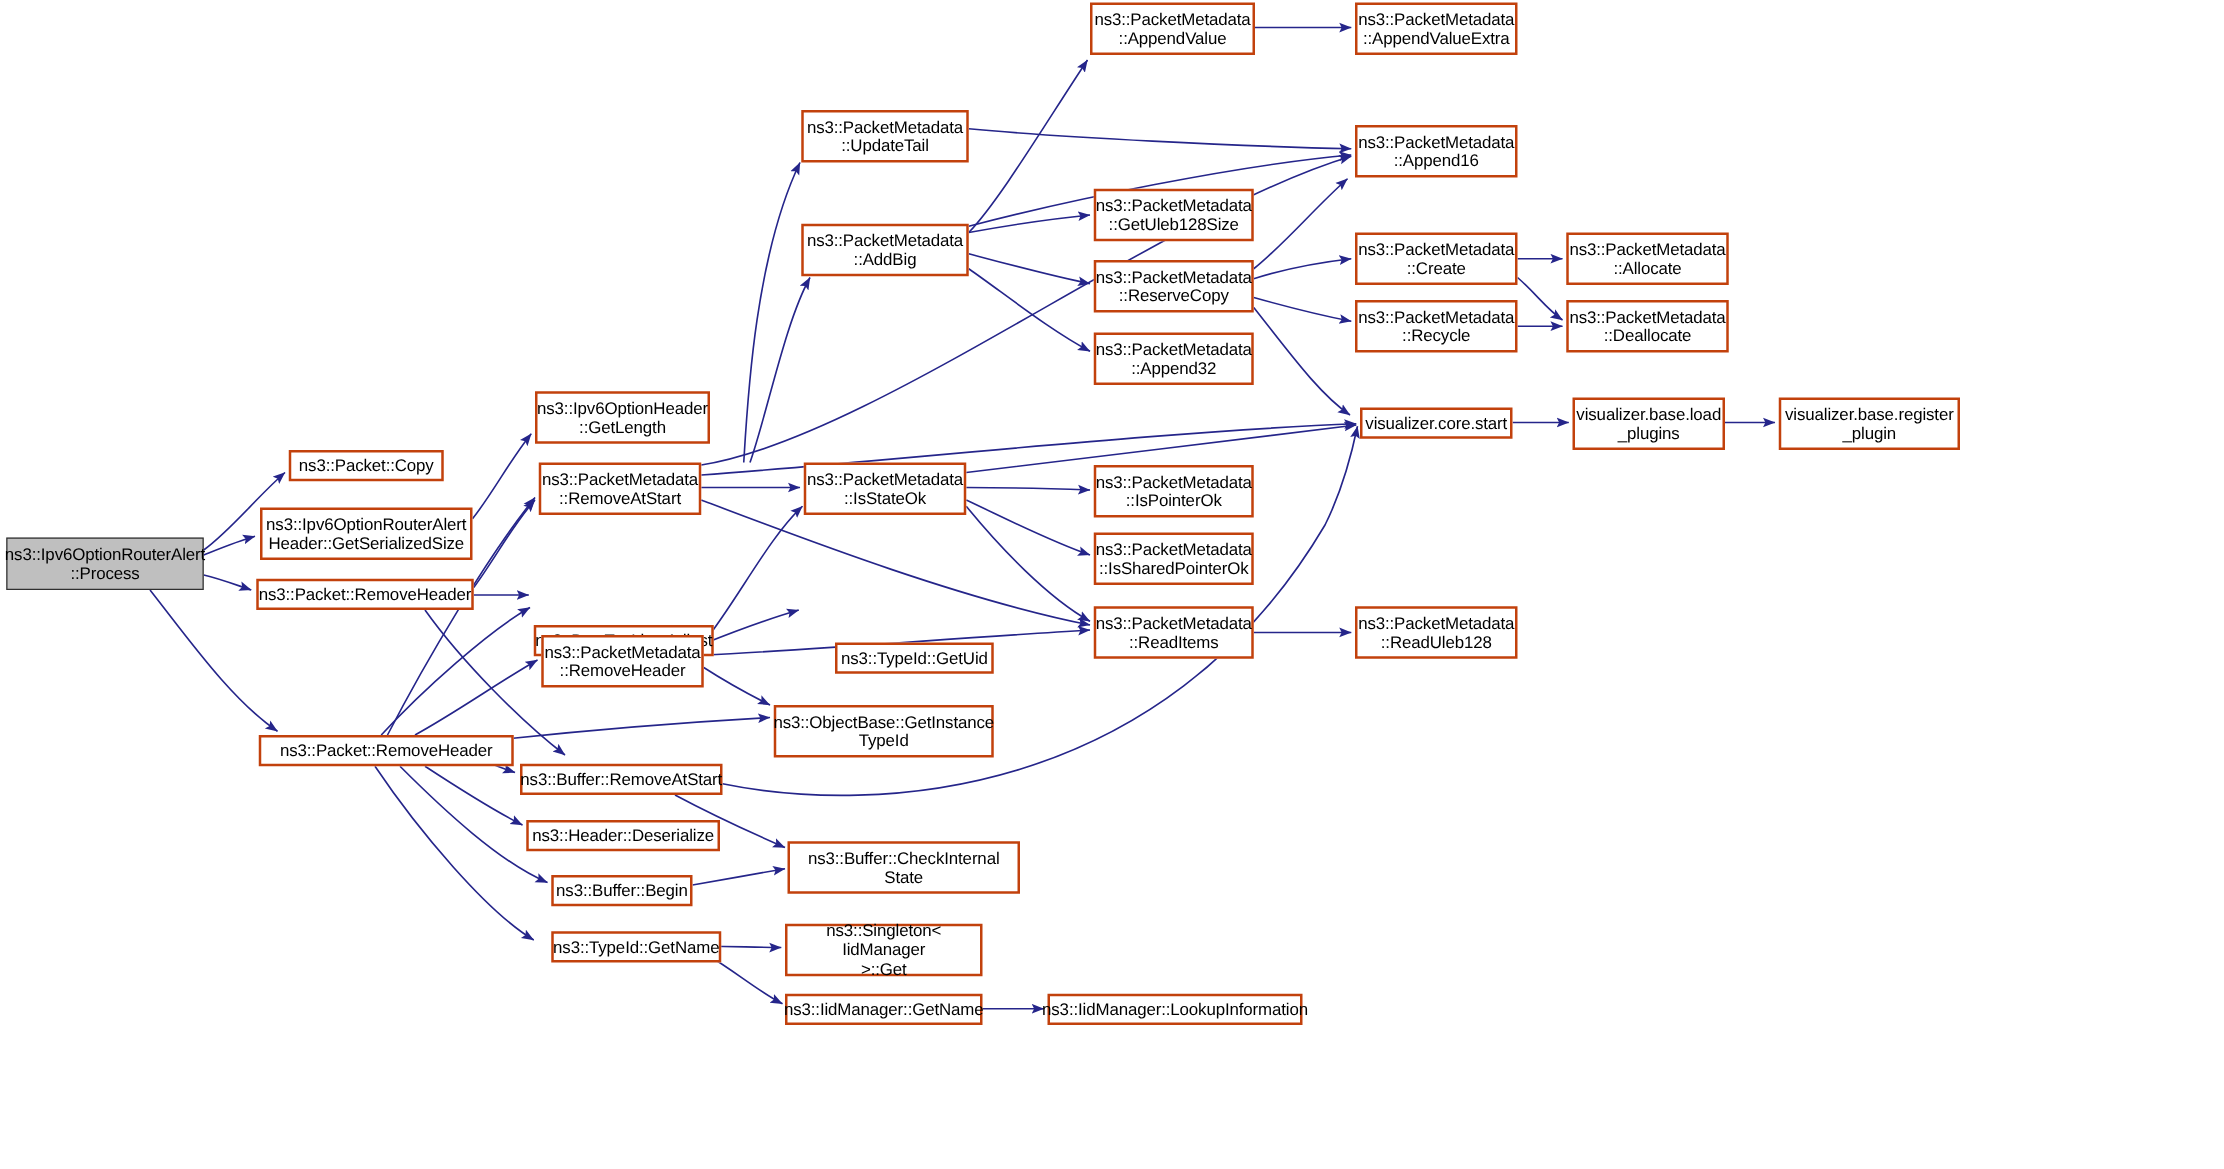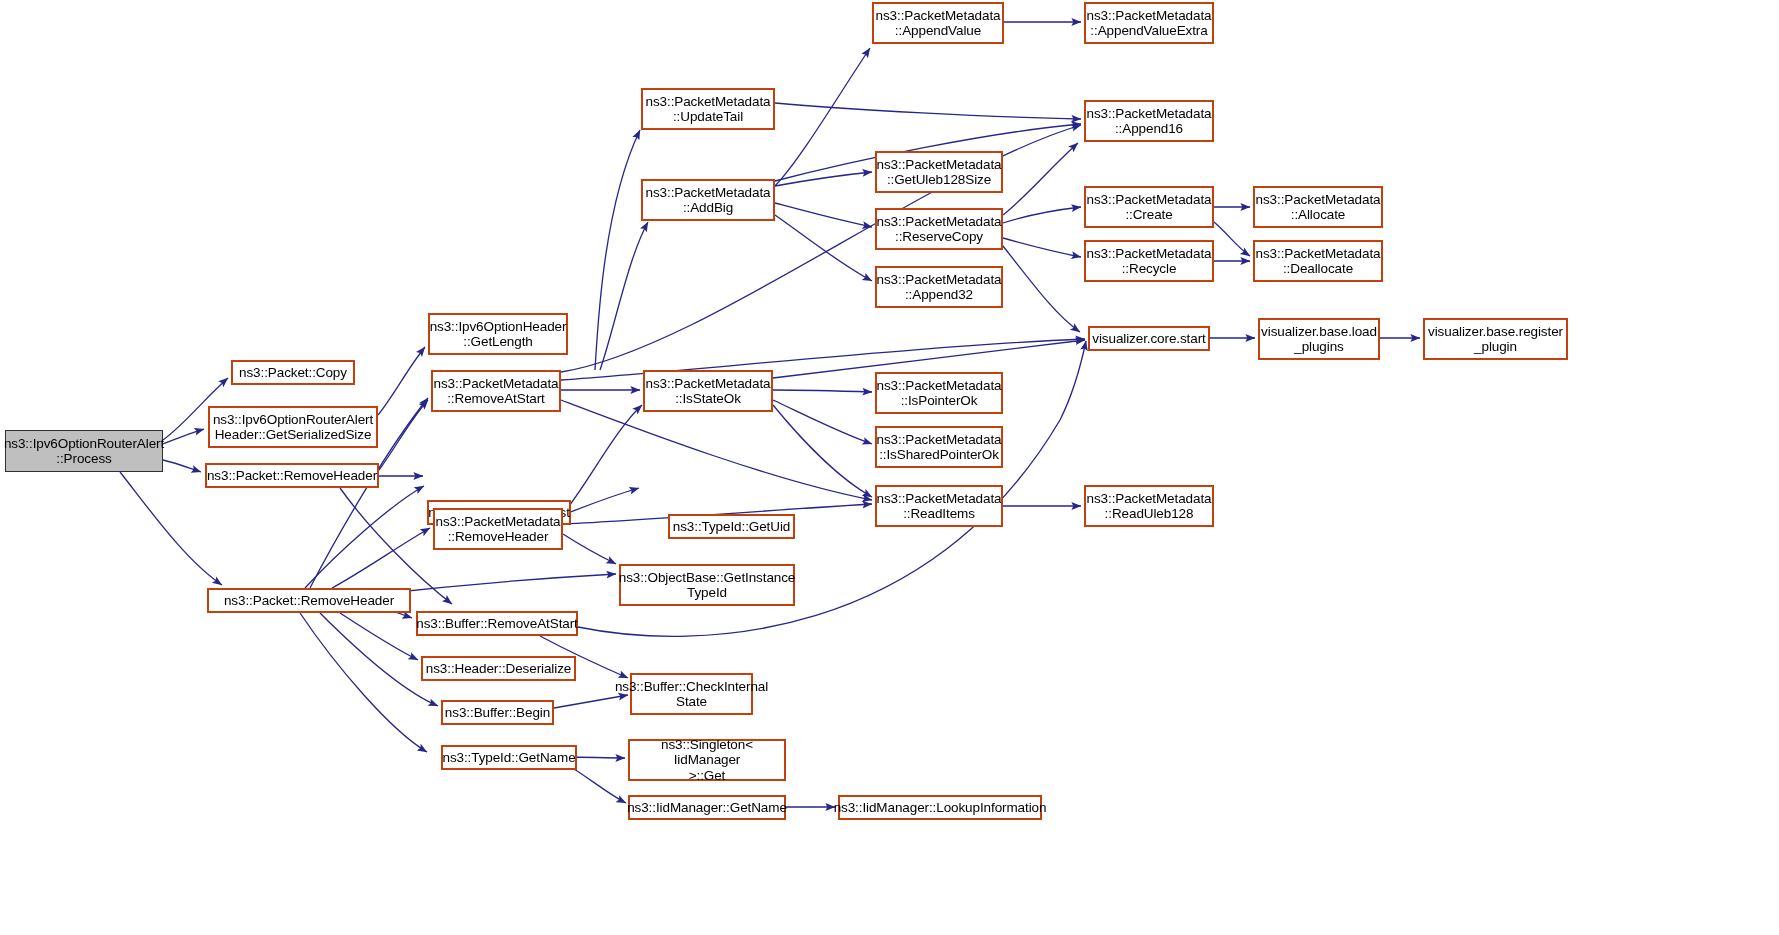--- a/index.html
+++ b/index.html
@@ -120,21 +120,21 @@
       <div class="node" style="left: 430px; top: 745px; width: 136px; height: 25px; margin-left: 11px;">ns3::TypeId::GetName</div>
       <div class="node" style="left: 641px; top: 88px; width: 134px; height: 42px;">ns3::PacketMetadata
 ::UpdateTail</div>
       <div class="node" style="left: 641px; top: 179px; width: 134px; height: 42px;">ns3::PacketMetadata
 ::AddBig</div>
       <div class="node" style="left: 643px; top: 370px; width: 130px; height: 42px;">ns3::PacketMetadata
 ::IsStateOk</div>
       <div class="node" style="left: 668px; top: 474px; width: 127px; height: 25px; margin-top: 40px;">ns3::TypeId::GetUid</div>
       <div class="node" style="left: 619px; top: 564px; width: 176px; height: 42px;">ns3::ObjectBase::GetInstance
 TypeId</div>
-      <div class="node" style="left: 630px; top: 673px; width: 123px; height: 42px;">ns3::Buffer::CheckInternal
+      <div class="node" style="left: 630px; top: 673px; width: 186px; height: 42px;">ns3::Buffer::CheckInternal
 State</div>
       <div class="node" style="left: 628px; top: 739px; width: 158px; height: 42px;">ns3::Singleton&lt; IidManager
 &gt;::Get</div>
       <div class="node" style="left: 628px; top: 795px; width: 158px; height: 25px;">ns3::IidManager::GetName</div>
       <div class="node" style="left: 872px; top: 2px; width: 132px; height: 42px;">ns3::PacketMetadata
 ::AppendValue</div>
       <div class="node" style="left: 875px; top: 151px; width: 128px; height: 42px;">ns3::PacketMetadata
 ::GetUleb128Size</div>
       <div class="node" style="left: 875px; top: 208px; width: 128px; height: 42px;">ns3::PacketMetadata
 ::ReserveCopy</div>

